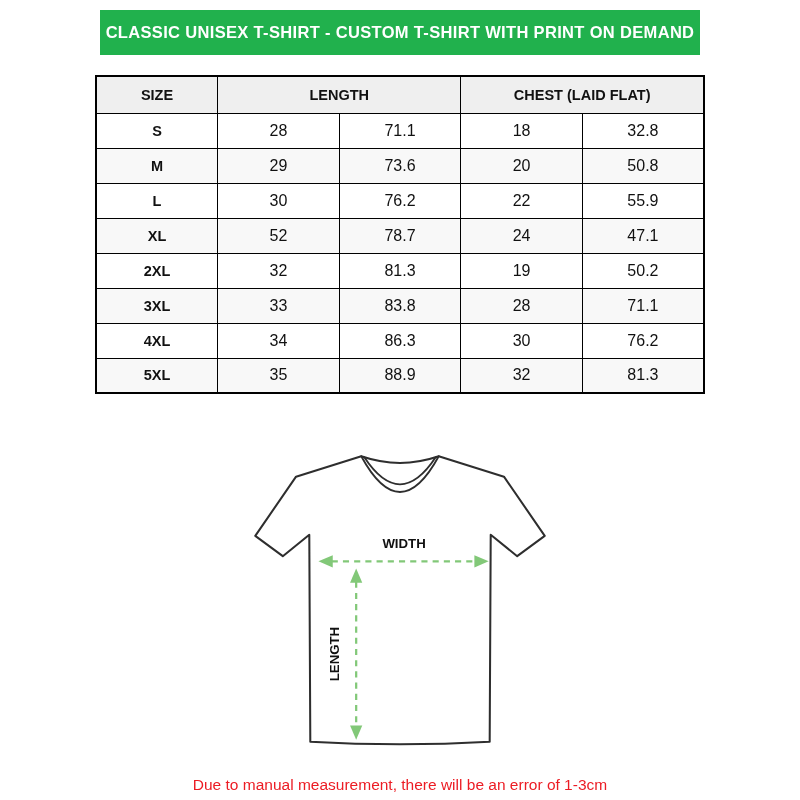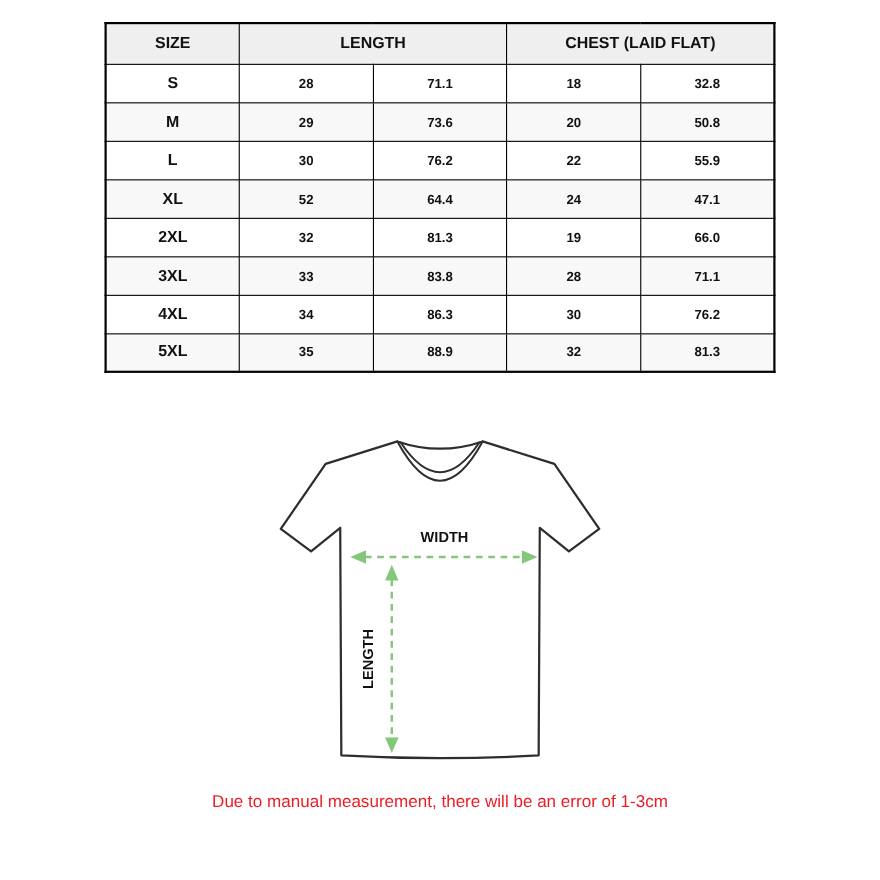--- a/index.html
+++ b/index.html
@@ -31,21 +31,21 @@
   .size-chart{
     width:610px; margin:20px auto 15px;
     border-collapse:collapse; border:2px solid #000;
     table-layout:fixed;
   }
   .size-chart col{ width:20%; }
   .size-chart th, .size-chart td{
     border:1px solid #000;
     height:35px; padding:0;
     text-align:center; vertical-align:middle;
-    font-size:12px; color:#111;font-weight:bold;
+    font-size:16px; color:#111;
   }
   .size-chart thead th{
     background:#efefef; font-weight:bold; font-size:14.5px; height:37px;
   }
   .size-chart tbody th{ font-weight:bold; font-size:14.5px; }
   .size-chart tbody tr:nth-child(even){ background:#f8f8f8; }
 
   
   .tee-figure{ margin:46px auto 0; width:312px; }
   .tee-svg{ display:block; }
@@ -69,20 +69,23 @@
   .note{
     margin:18px auto 0; text-align:center;
     color:var(--red); font-weight:normal; font-size:15.5px;
   }
 </style>
 </head>
 <body>
 
 <div class="page">
 
+  <header class="banner">
+    <h1>CLASSIC UNISEX T-SHIRT - CUSTOM T-SHIRT WITH PRINT ON DEMAND</h1>
+  </header>
 
   <table class="size-chart">
     <colgroup>
       <col>
         <col>
         <col>
         <col>
         <col>
     </colgroup>
     <thead>
@@ -110,30 +113,30 @@
         <tr>
           <th scope="row">L</th>
           <td>30</td>
           <td>76.2</td>
           <td>22</td>
           <td>55.9</td>
         </tr>
         <tr>
           <th scope="row">XL</th>
           <td>52</td>
-          <td>64.4</td>
+          <td>78.7</td>
           <td>24</td>
           <td>47.1</td>
         </tr>
         <tr>
           <th scope="row">2XL</th>
           <td>32</td>
           <td>81.3</td>
           <td>19</td>
-          <td>66.0</td>
+          <td>50.2</td>
         </tr>
         <tr>
           <th scope="row">3XL</th>
           <td>33</td>
           <td>83.8</td>
           <td>28</td>
           <td>71.1</td>
         </tr>
         <tr>
           <th scope="row">4XL</th>

